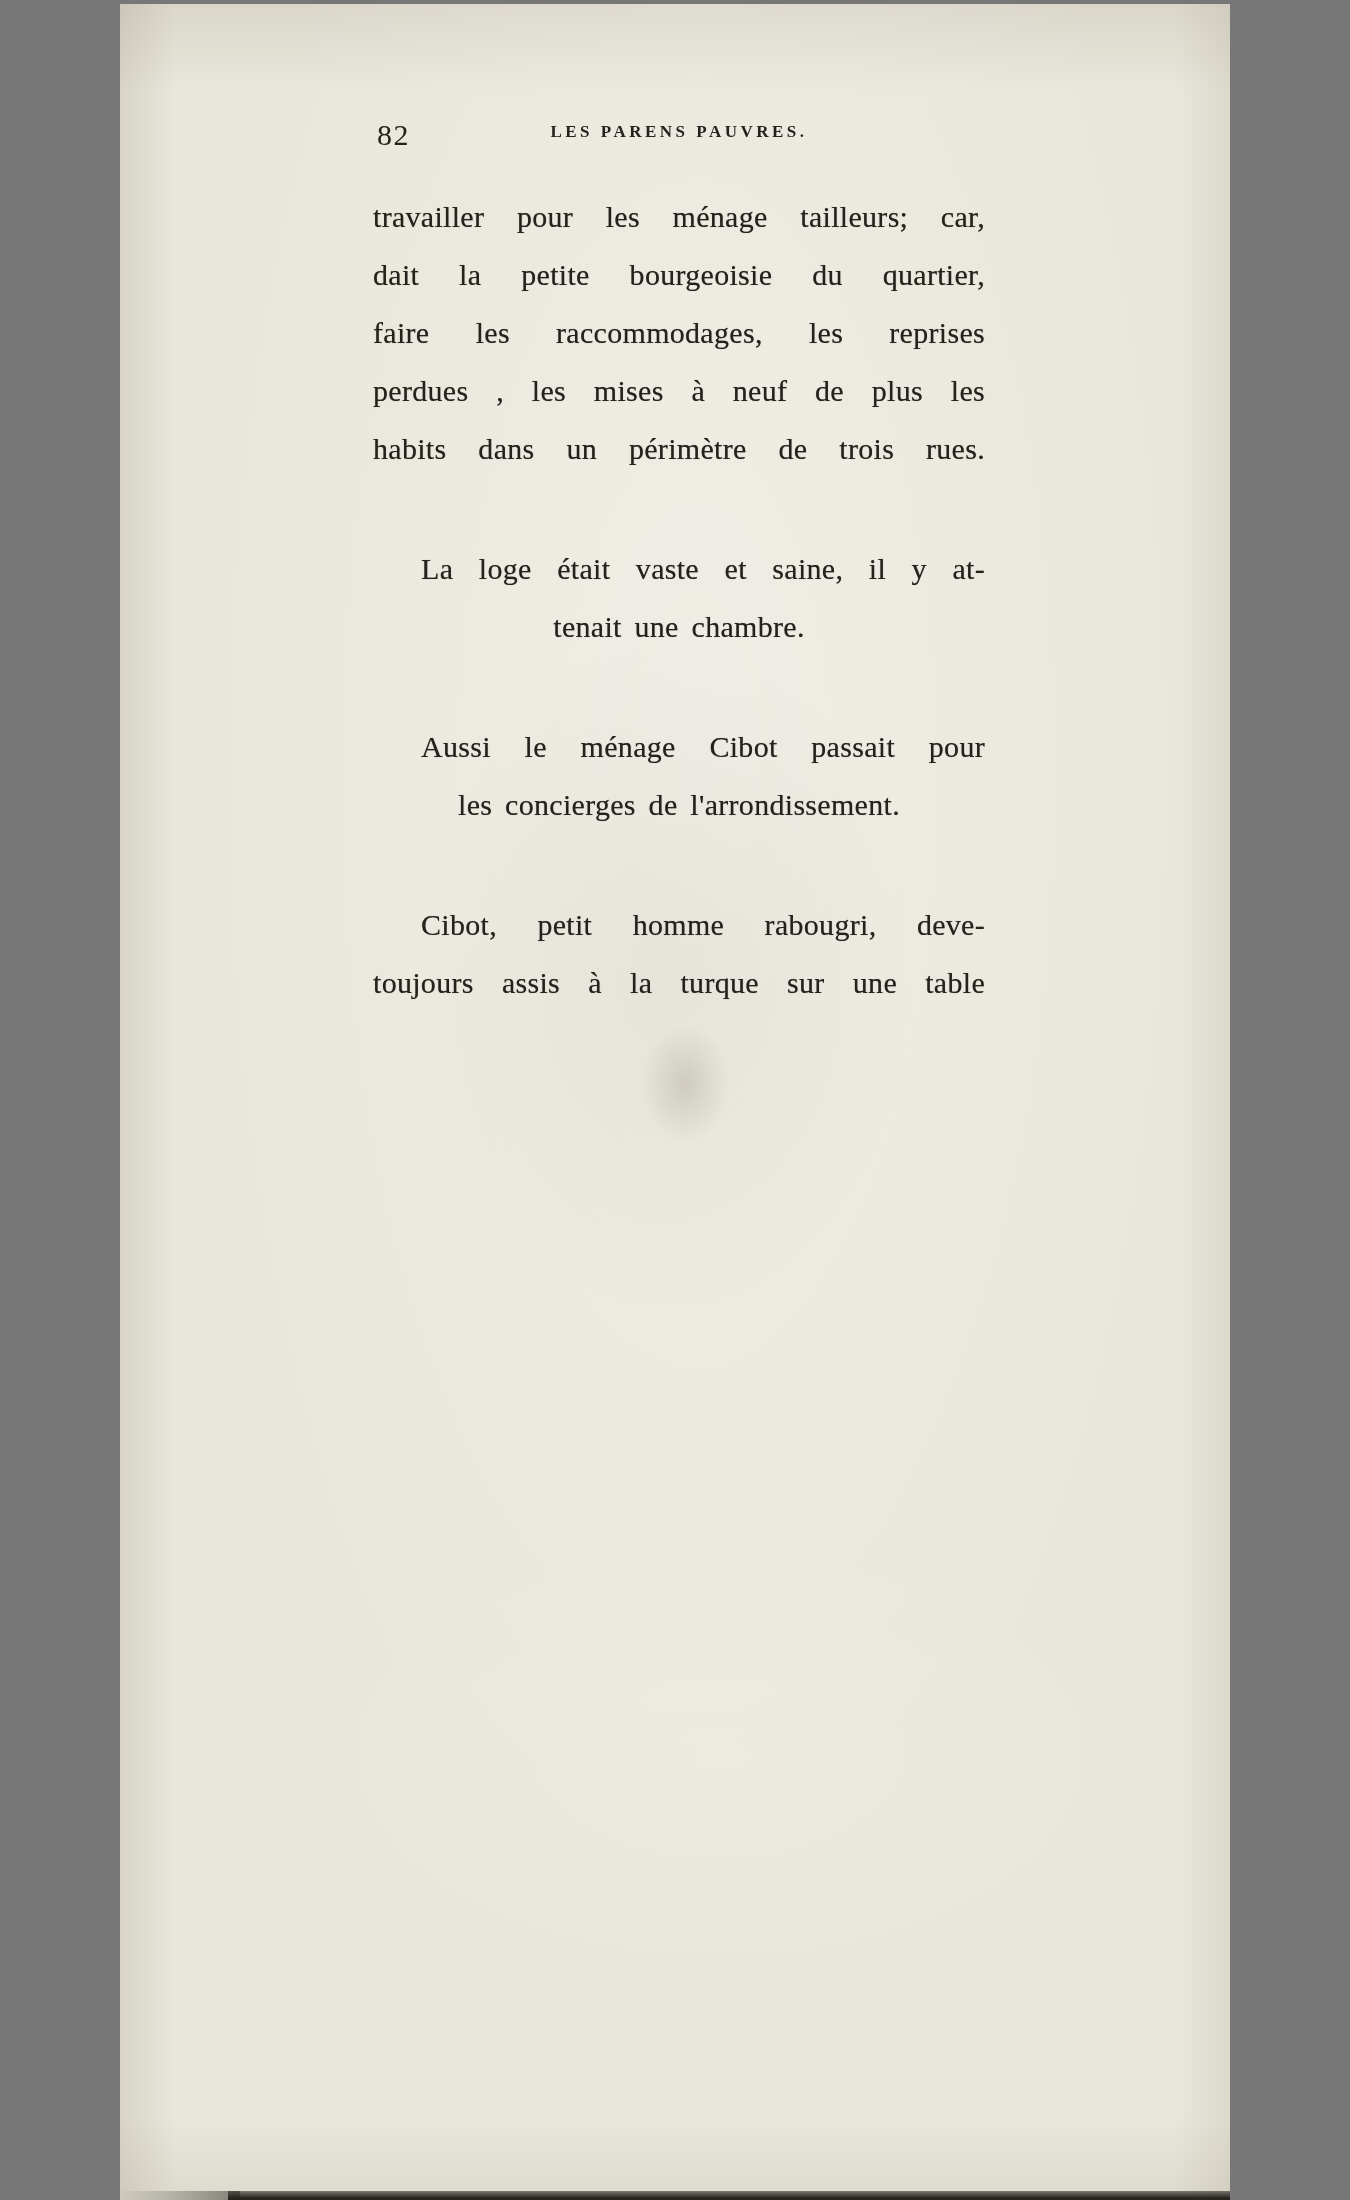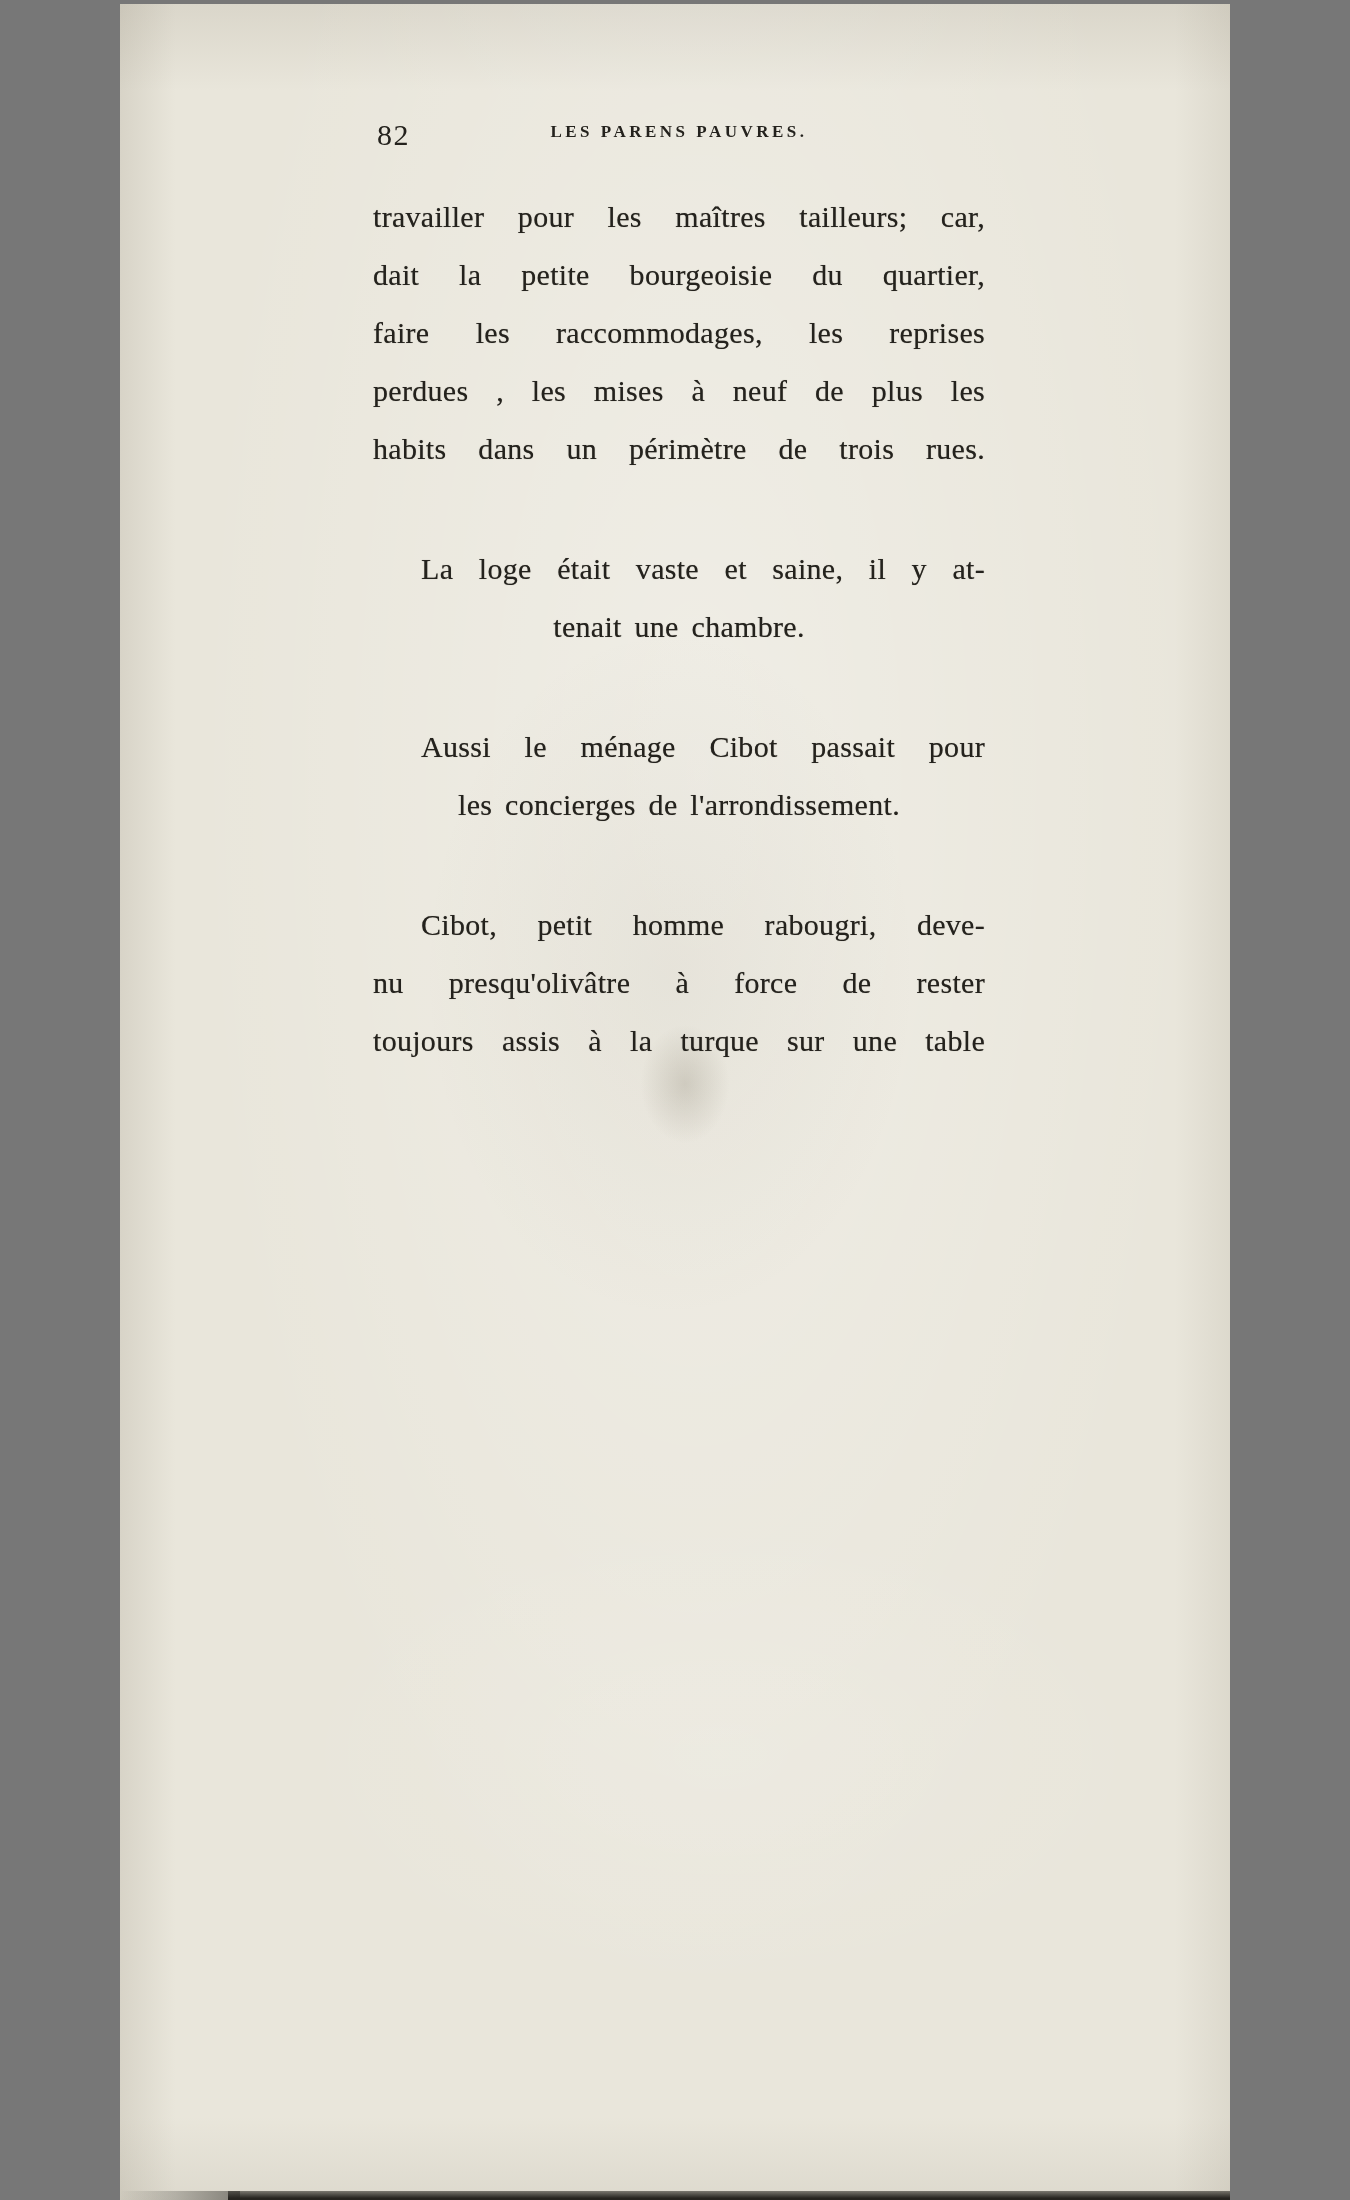--- a/index.html
+++ b/index.html
@@ -101,40 +101,39 @@
   <div class="smudge s3"></div>
 
   <div class="text-block">
 
     <div class="page-header">
       <span class="pagenum">82</span>
       <span class="running">LES PARENS PAUVRES.</span>
     </div>
 
     <div class="para">
-      <div class="line j">travailler pour les maîtres tailleurs; car,</div>
+      <div class="line j">travailler pour les ménage tailleurs; car,</div>
       <div class="line j">dait la petite bourgeoisie du quartier,</div>
       <div class="line j">faire les raccommodages, les reprises</div>
       <div class="line j">perdues , les mises à neuf de plus les</div>
       <div class="line j">habits dans un périmètre de trois rues.</div>
     </div>
 
     <div class="para">
       <div class="line j ind">La loge était vaste et saine, il y at-</div>
       <div class="line">tenait une chambre.</div>
     </div>
 
     <div class="para">
       <div class="line j ind">Aussi le ménage Cibot passait pour</div>
       <div class="line">les concierges de l'arrondissement.</div>
     </div>
 
     <div class="para">
       <div class="line j ind">Cibot, petit homme rabougri, deve-</div>
-      <div class="line j">nu presqu'olivâtre à force de rester</div>
       <div class="line j">toujours assis à la turque sur une table</div>
     </div>
 
   </div>
 
   <div class="scan-edge-bottom"></div>
   <div class="scan-edge-bottom-fade"></div>
 
 </div>
 

